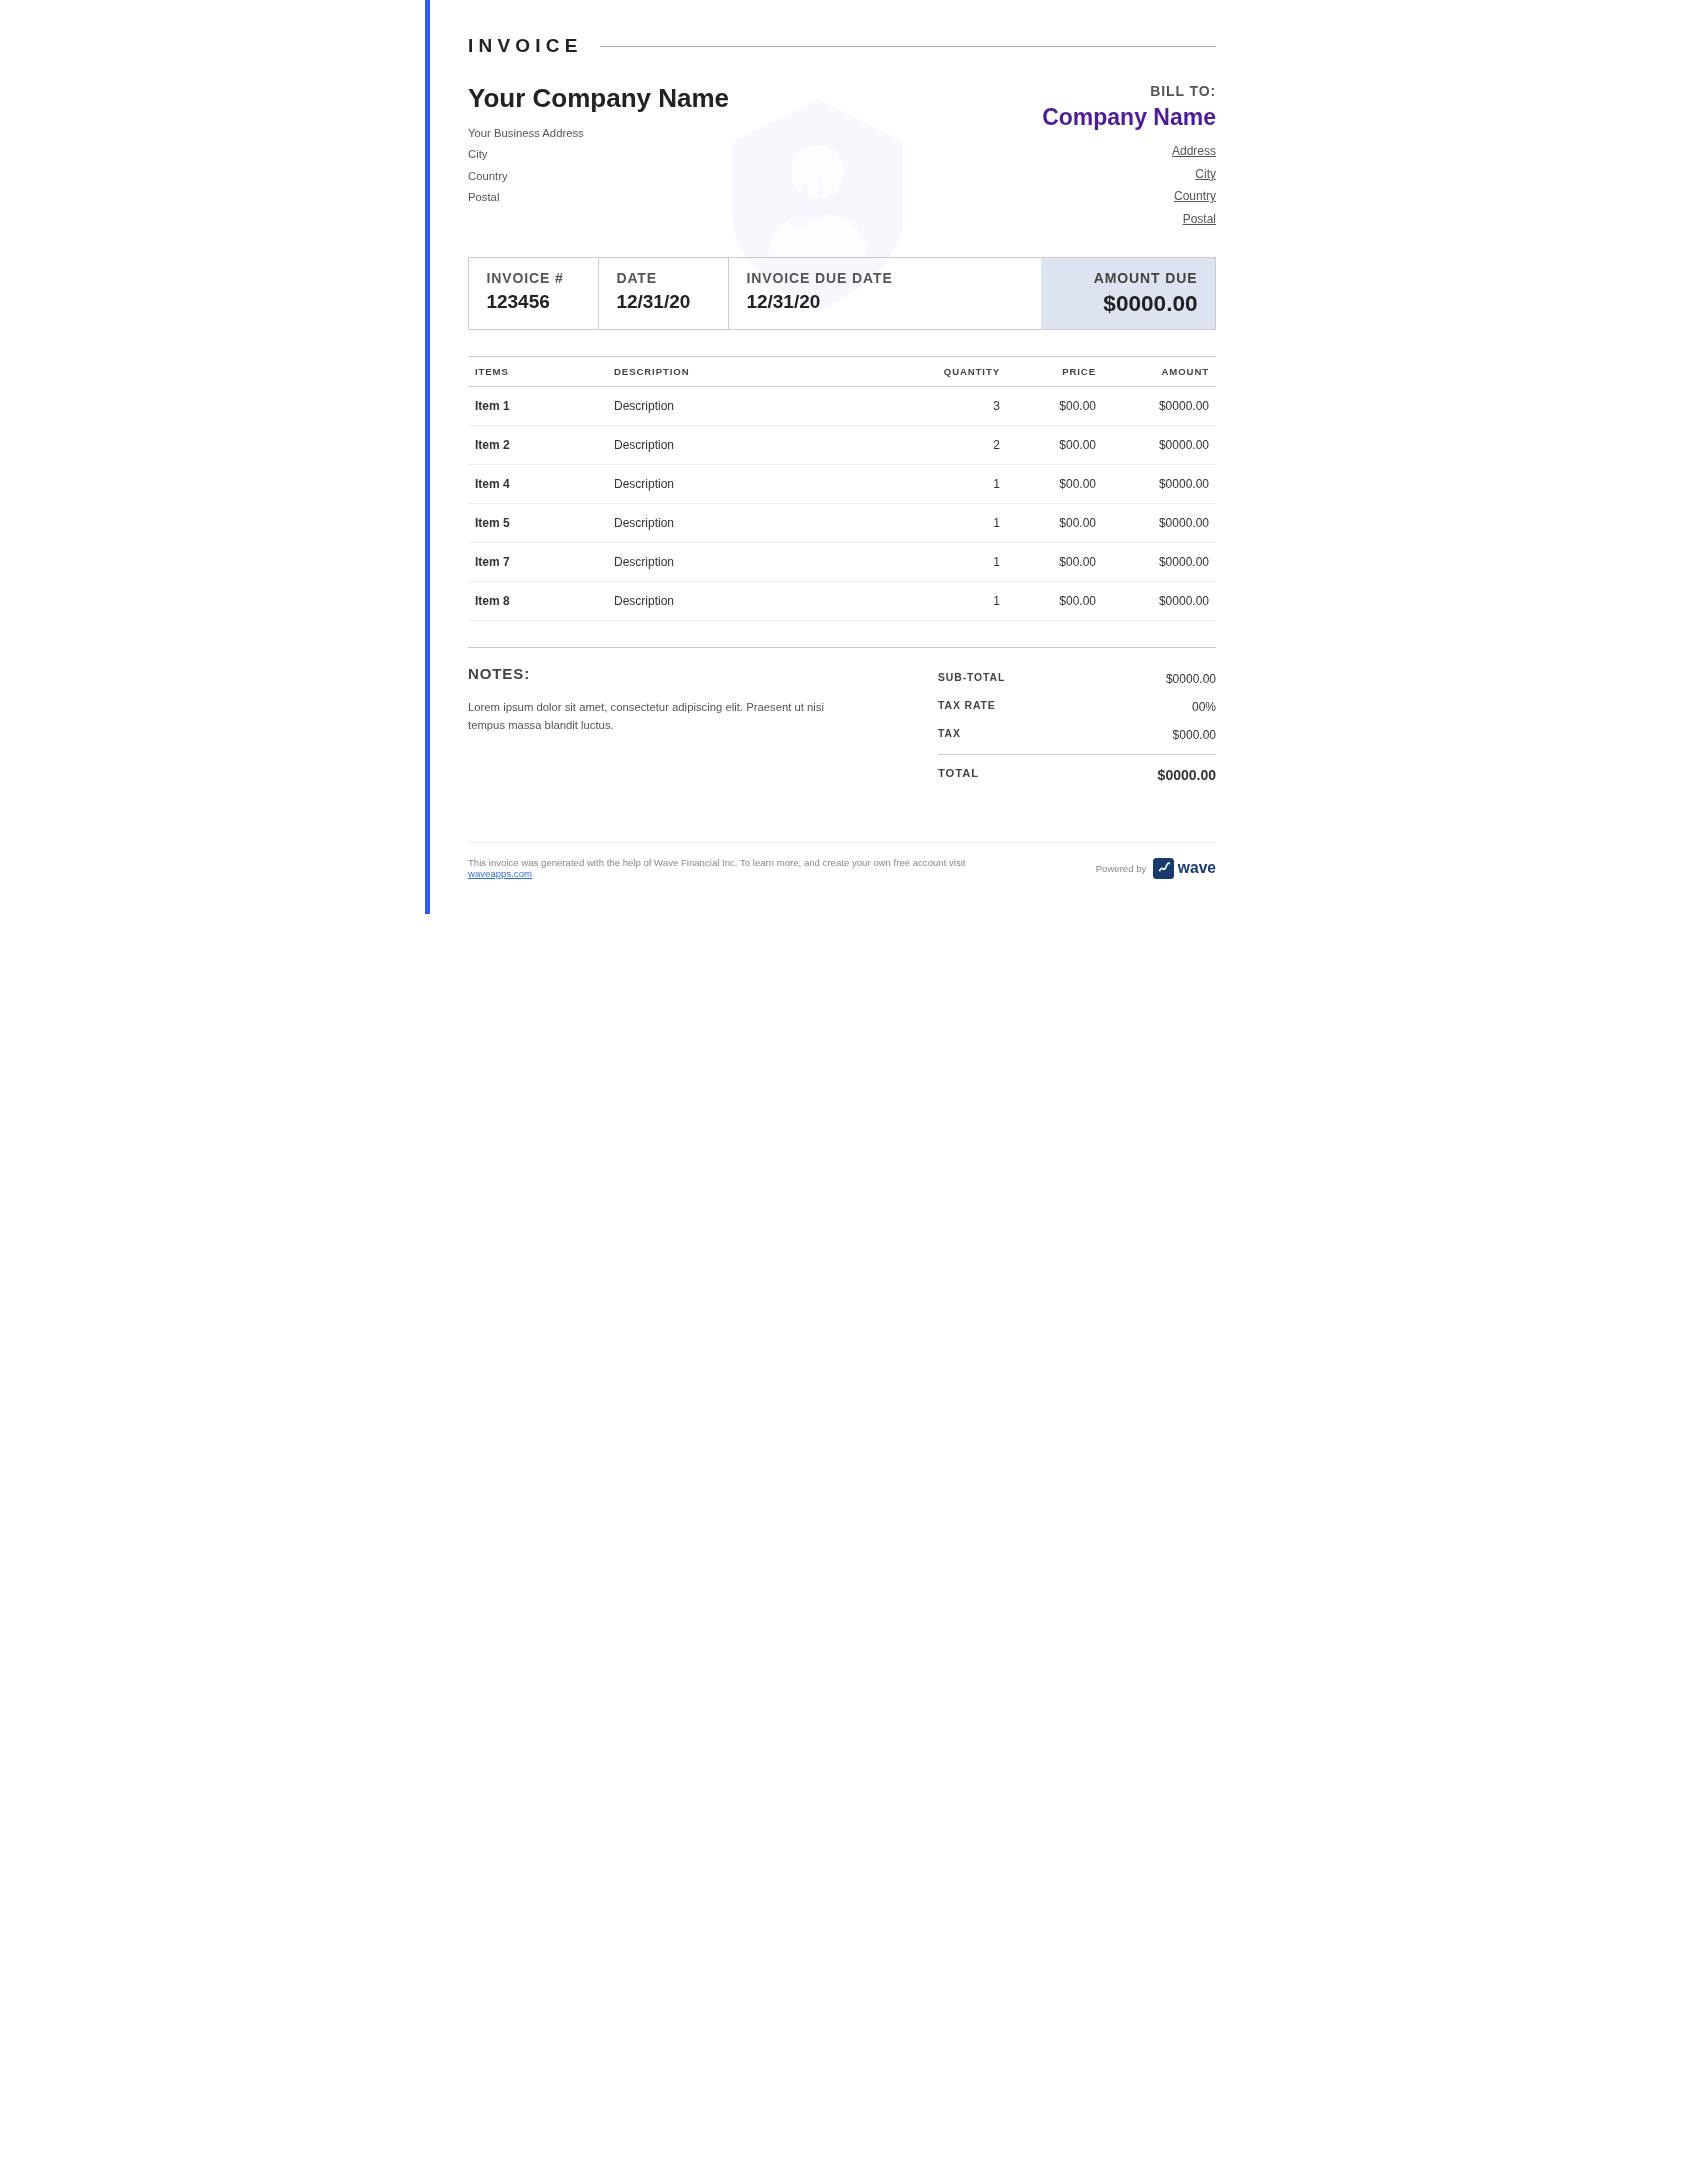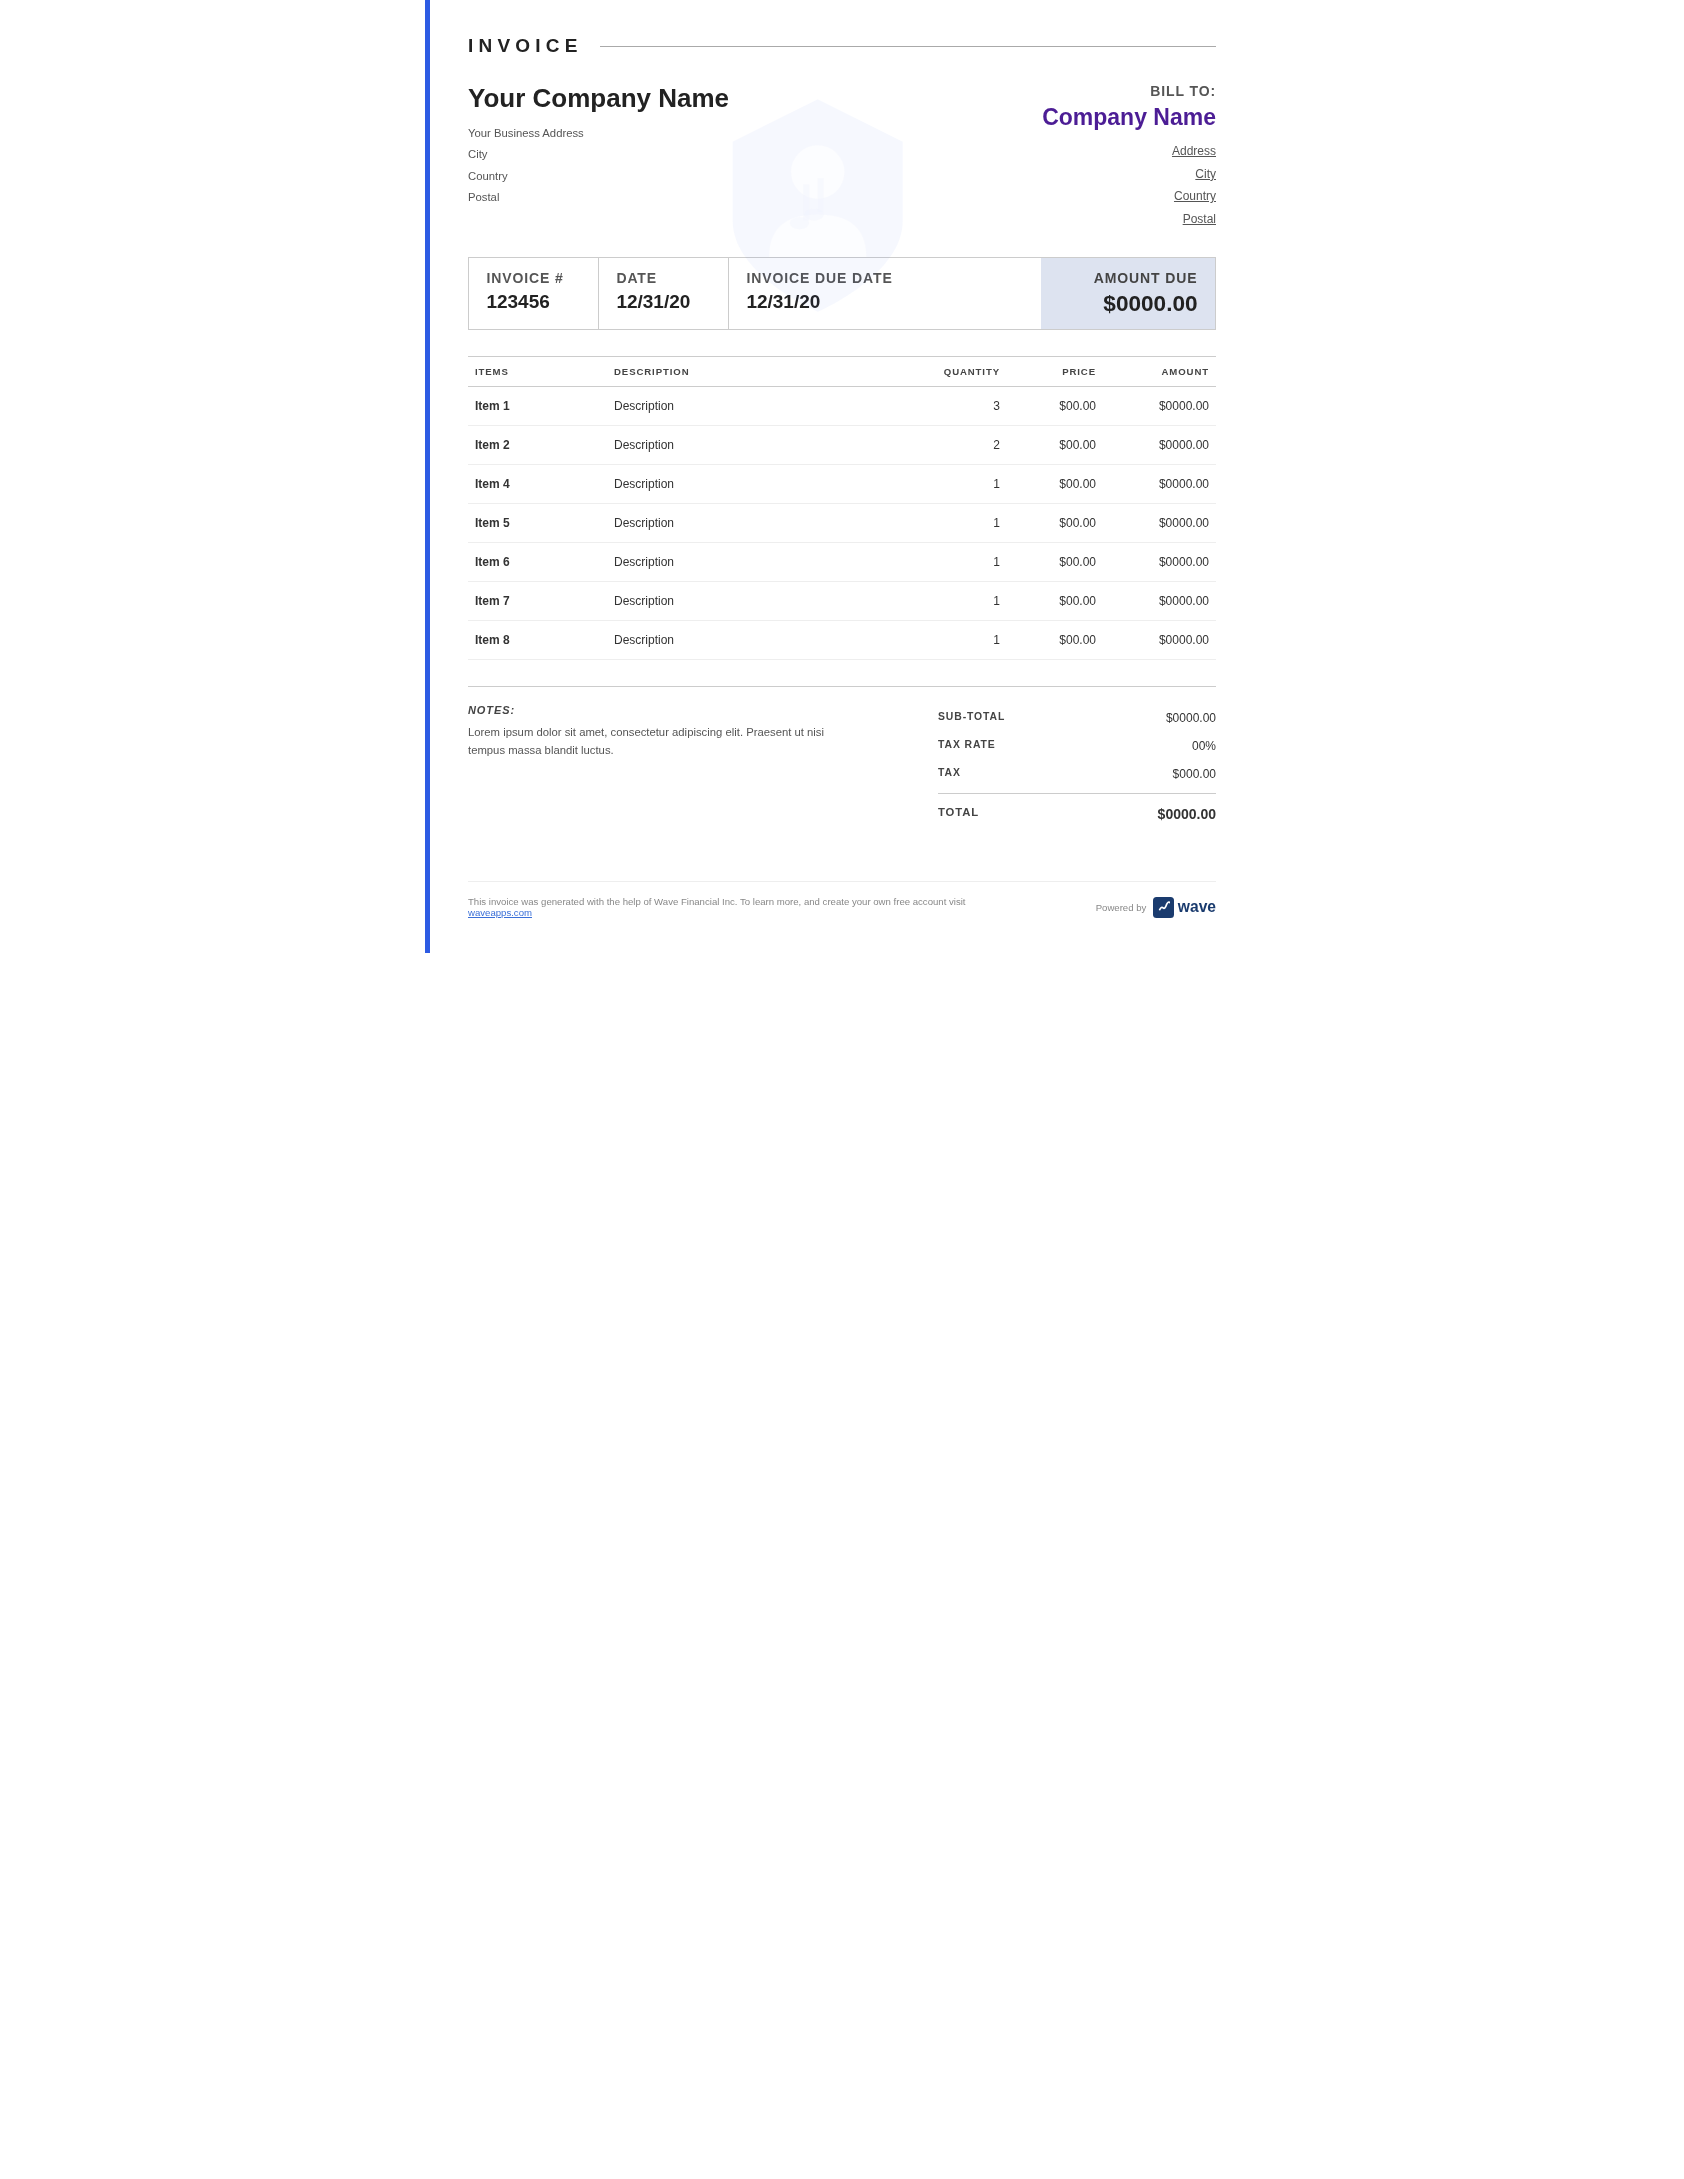--- a/index.html
+++ b/index.html
@@ -165,26 +165,25 @@
     
     .bottom-section {
       display: flex;
       justify-content: space-between;
       border-top: 0.9px solid #ccc;
       padding-top: 17.4px;
       margin-bottom: 52px;
     }
     .notes-section { flex: 1; max-width: 391px; }
     .notes-label {
-      font-size: 11px;
+      font-size: 15px;
       font-weight: 700;
       letter-spacing: 0.9px;
       color: #444;
-      margin-bottom: 7px;
-      font-style: italic;
+      margin-bottom: 16px;
     }
     .notes-text {
       font-size: 11.3px;
       color: #555;
       line-height: 1.6;
     }
     .totals-section { min-width: 278px; }
     .totals-row {
       display: flex;
       justify-content: space-between;
@@ -364,27 +363,20 @@
       <td class="right">$0000.00</td>
     </tr>
         <tr>
       <td><span class="item-name">Item 5</span></td>
       <td>Description</td>
       <td class="right">1</td>
       <td class="right">$00.00</td>
       <td class="right">$0000.00</td>
     </tr>
         <tr>
-      <td><span class="item-name">Item 6</span></td>
-      <td>Description</td>
-      <td class="right">1</td>
-      <td class="right">$00.00</td>
-      <td class="right">$0000.00</td>
-    </tr>
-        <tr>
       <td><span class="item-name">Item 7</span></td>
       <td>Description</td>
       <td class="right">1</td>
       <td class="right">$00.00</td>
       <td class="right">$0000.00</td>
     </tr>
         <tr>
       <td><span class="item-name">Item 8</span></td>
       <td>Description</td>
       <td class="right">1</td>

